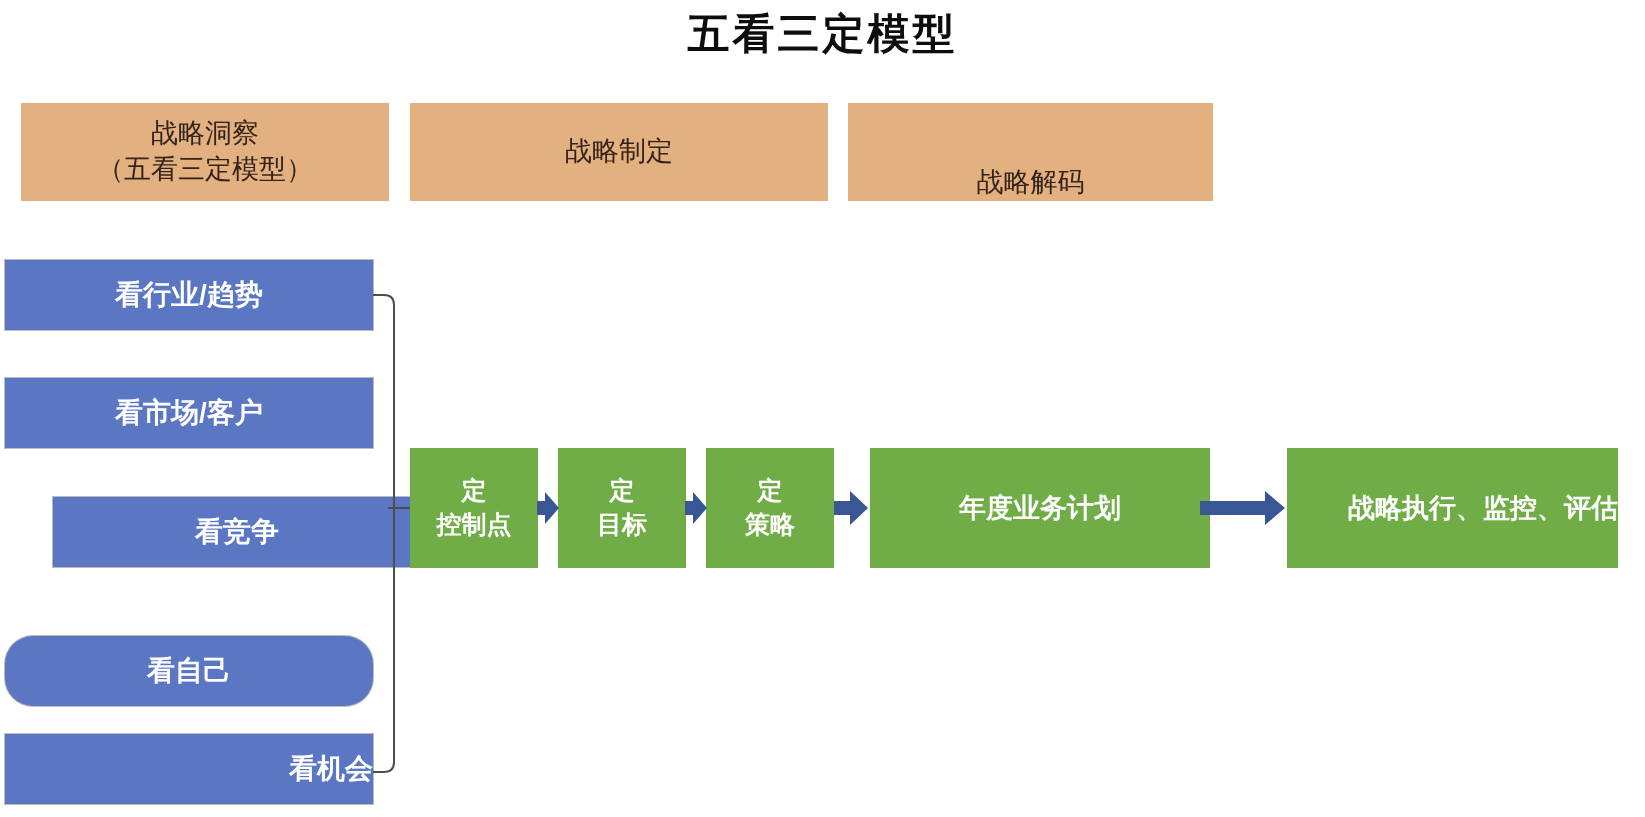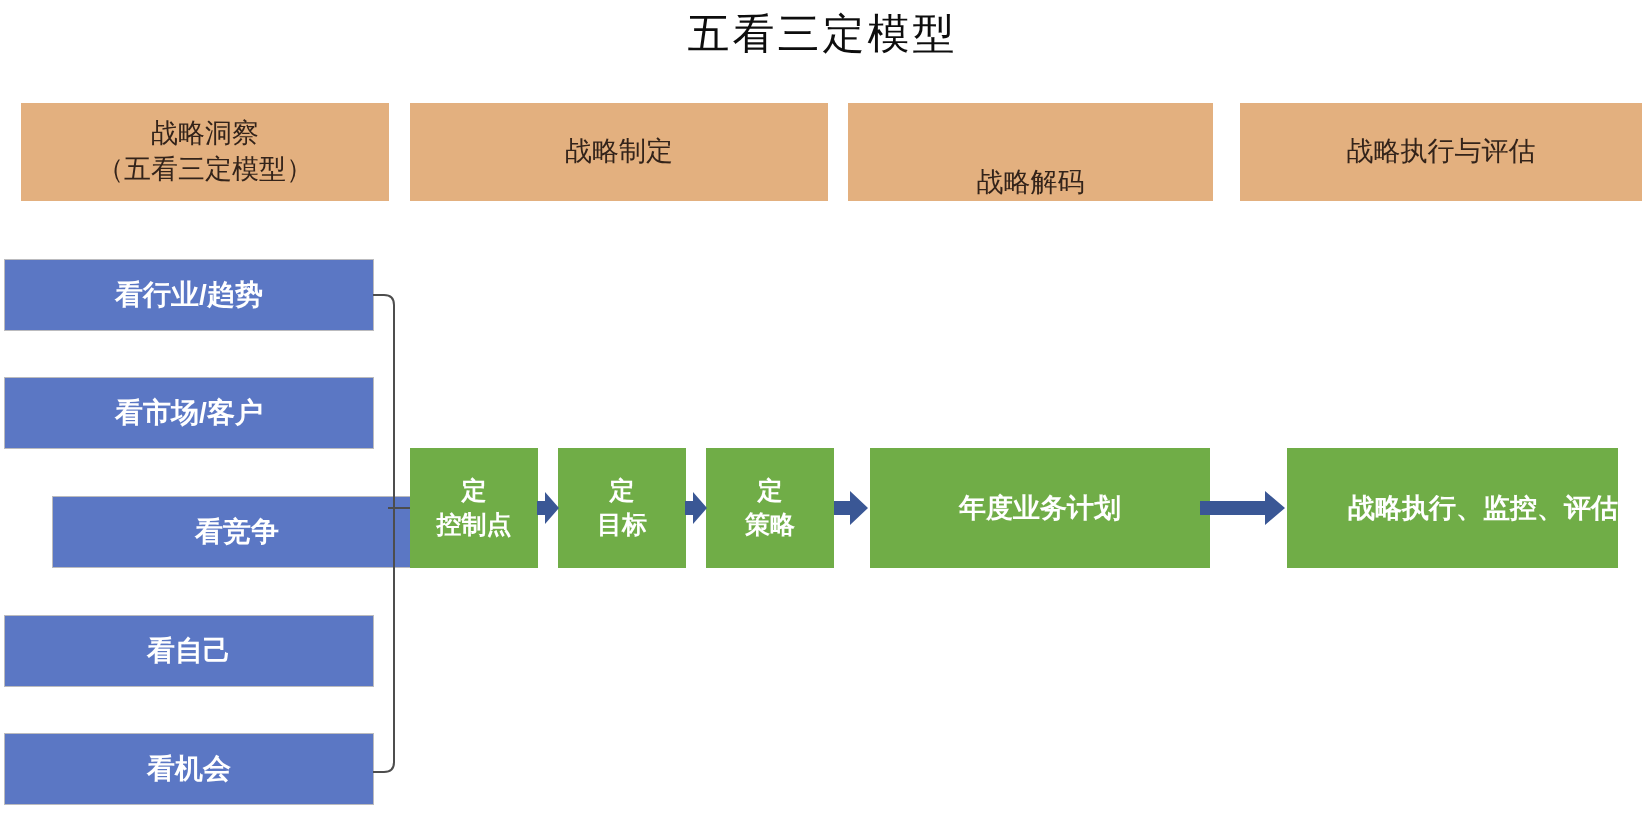--- a/index.html
+++ b/index.html
@@ -15,21 +15,21 @@
   .canvas{
     position:relative;
     width:1645px;height:817px;
     background:#fff;
     font-family:"Liberation Sans","DejaVu Sans",sans-serif;
     overflow:hidden;
   }
   .title{
     position:absolute;top:6px;left:0;right:0;
     text-align:center;
-    font-size:42px;font-weight:normal;color:#0d0d0d;
+    font-size:42px;font-weight:bold;color:#0d0d0d;
     letter-spacing:3px;
   }
   .phase{
     position:absolute;top:103px;height:98px;
     background:var(--header-bg);
     color:var(--header-text);
     display:flex;flex-direction:column;align-items:center;justify-content:center;
     font-size:27px;line-height:1.32;
   }
   .phase-1{left:21px;width:368px;}
@@ -40,22 +40,22 @@
     position:absolute;left:5px;width:368px;height:70px;
     background:var(--look-bg);
     color:var(--box-text);
     font-size:28px;font-weight:bold;
     display:flex;align-items:center;justify-content:center;
     box-shadow:0 0 0 1px rgba(60,60,70,.35);
   }
   .look-1{top:260px;}
   .look-2{top:378px;}
   .look-3{top:497px;margin-left:48px;}
-  .look-4{top:616px;}
-  .look-5{top:734px;}
+  .look-4{top:636px;border-radius:28px;}
+  .look-5{top:734px;justify-content:flex-end;}
   .decide{
     position:absolute;top:448px;height:120px;width:128px;
     background:var(--decide-bg);
     color:var(--box-text);
     font-size:25px;font-weight:bold;line-height:1.35;
     display:flex;flex-direction:column;align-items:center;justify-content:center;
     text-align:center;
   }
   .decide-1{left:410px;}
   .decide-2{left:558px;}
@@ -86,23 +86,20 @@
 
   <div class="phase phase-1">
     <span>战略洞察</span>
     <span>（五看三定模型）</span>
   </div>
   <div class="phase phase-2">
     <span>战略制定</span>
   </div>
   <div class="phase phase-3">
     <span>战略解码</span>
-  </div>
-  <div class="phase phase-4">
-    <span>战略执行与评估</span>
   </div>
 
   <div class="look look-2">
     <span>看市场/客户</span>
   </div>
   <div class="look look-1">
     <span>看行业/趋势</span>
   </div>
   <div class="look look-3">
     <span>看竞争</span>

